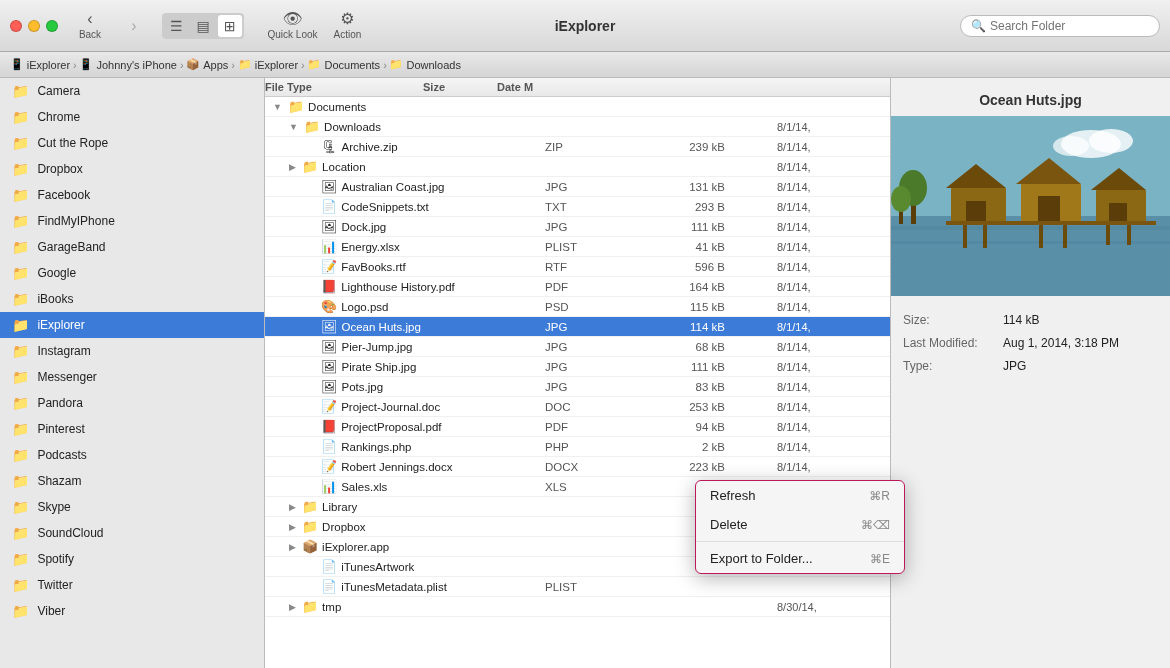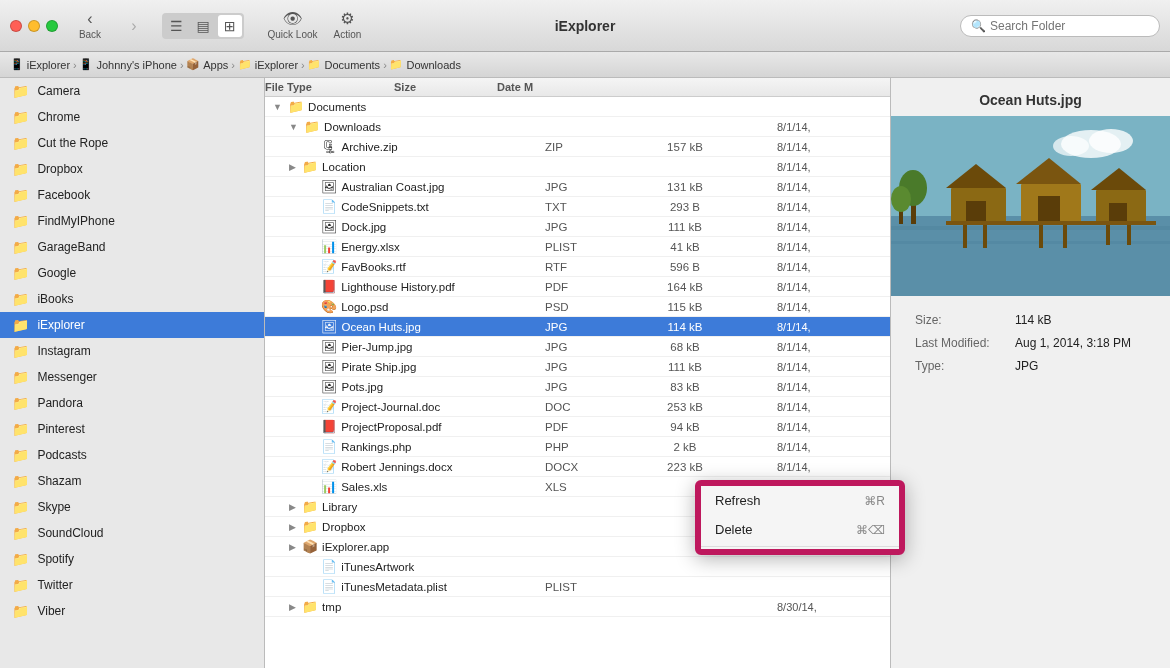--- a/index.html
+++ b/index.html
@@ -200,21 +200,21 @@
       cursor: pointer;
       min-height: 20px;
     }
     .file-row.selected { background: #3d7bd9; color: #fff; }
     .file-row.selected .col-type,
     .file-row.selected .col-size,
     .file-row.selected .col-date { color: #fff; }
 
     .col-name { width: 280px; padding-left: 8px; display: flex; align-items: center; gap: 4px; }
     .col-type { width: 100px; color: #555; }
-    .col-size { width: 90px; text-align: center; padding-right: 10px; color: #555; }
+    .col-size { width: 90px; text-align: right; padding-right: 10px; color: #555; }
     .col-date { flex: 1; color: #555; font-size: 11px; }
 
     .file-icon { font-size: 13px; flex-shrink: 0; }
     .expand-arrow { font-size: 9px; color: #888; margin-right: 2px; cursor: pointer; }
 
     
     #preview {
       width: 280px;
       background: #f0f0f0;
       border-left: 1px solid #bbb;
@@ -231,21 +231,21 @@
     }
     #preview-image {
       width: 100%;
       height: 180px;
       background: #888;
       overflow: hidden;
       flex-shrink: 0;
     }
 
     #preview-meta {
-      padding: 16px 24px;
+      padding: 16px 12px;
       font-size: 12px;
       color: #333;
     }
     .meta-row {
       display: flex;
       margin-bottom: 6px;
       line-height: 1.4;
     }
     .meta-label {
       width: 100px;
@@ -255,21 +255,21 @@
     }
     .meta-value { color: #222; }
 
     
     #context-menu {
       position: absolute;
       left: 695px;
       top: 480px;
       width: 210px;
       background: #f5f5f5;
-      border: 6px solid #be185d;
+      border: 1px solid #be185d;
       border-radius: 6px;
       box-shadow: 0 4px 20px rgba(0,0,0,0.3);
       z-index: 100;
       overflow: hidden;
     }
     .ctx-item {
       display: flex;
       justify-content: space-between;
       align-items: center;
       padding: 7px 14px;
@@ -470,21 +470,21 @@
           <div class="col-size"></div>
           <div class="col-date">8/1/14,</div>
         </div>
         <div class="file-row">
           <div class="col-name" style="padding-left:40px; min-width:280px;">
             <span style="width:12px;display:inline-block;"></span>
             <span class="file-icon">🗜</span>
             <span>Archive.zip</span>
           </div>
           <div class="col-type">ZIP</div>
-          <div class="col-size">157 kB</div>
+          <div class="col-size">239 kB</div>
           <div class="col-date">8/1/14,</div>
         </div>
         <div class="file-row">
           <div class="col-name" style="padding-left:24px; min-width:280px;">
             <span class="expand-arrow">▶</span>
             <span class="file-icon">📁</span>
             <span>Location</span>
           </div>
           <div class="col-type"></div>
           <div class="col-size"></div>
@@ -777,13 +777,17 @@
 <div id="context-menu">
 <div class="ctx-item">
       <span>Refresh</span>
       <span class="ctx-shortcut">⌘R</span>
     </div>
     <div class="ctx-item">
       <span>Delete</span>
       <span class="ctx-shortcut">⌘⌫</span>
     </div>
     <div class="ctx-divider"></div>
+    <div class="ctx-item">
+      <span>Export to Folder...</span>
+      <span class="ctx-shortcut">⌘E</span>
+    </div>
   </div>
 
 </body></html>

